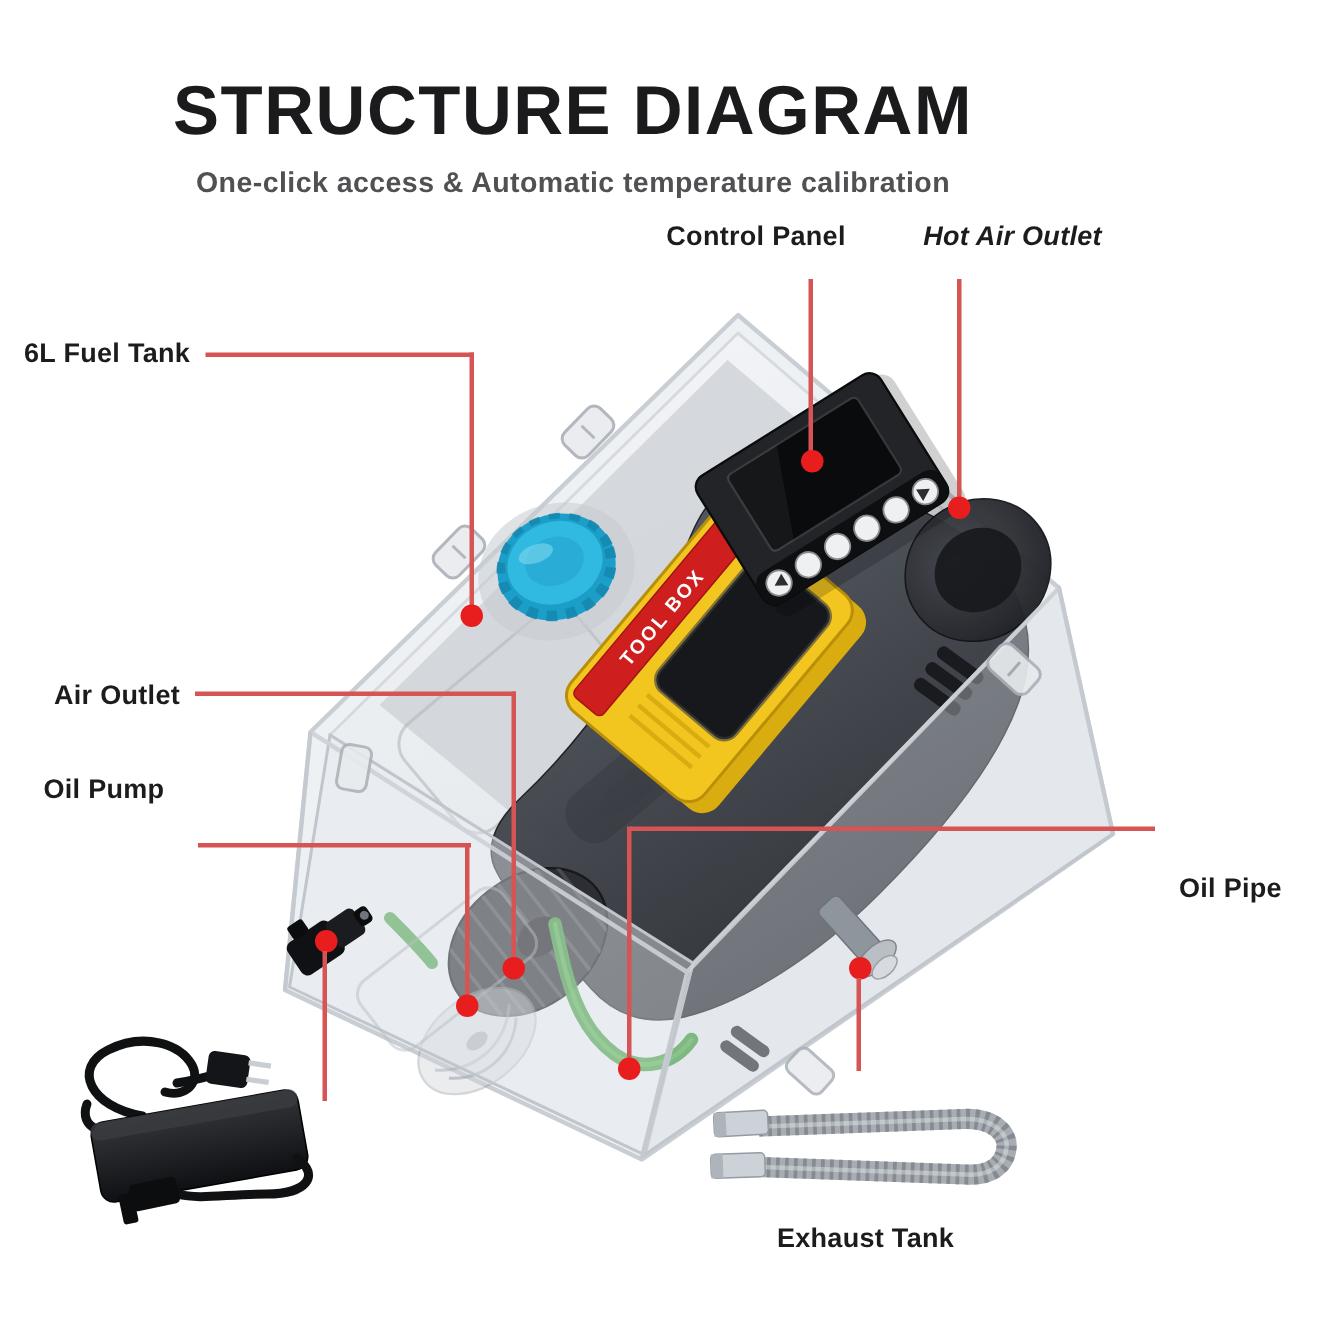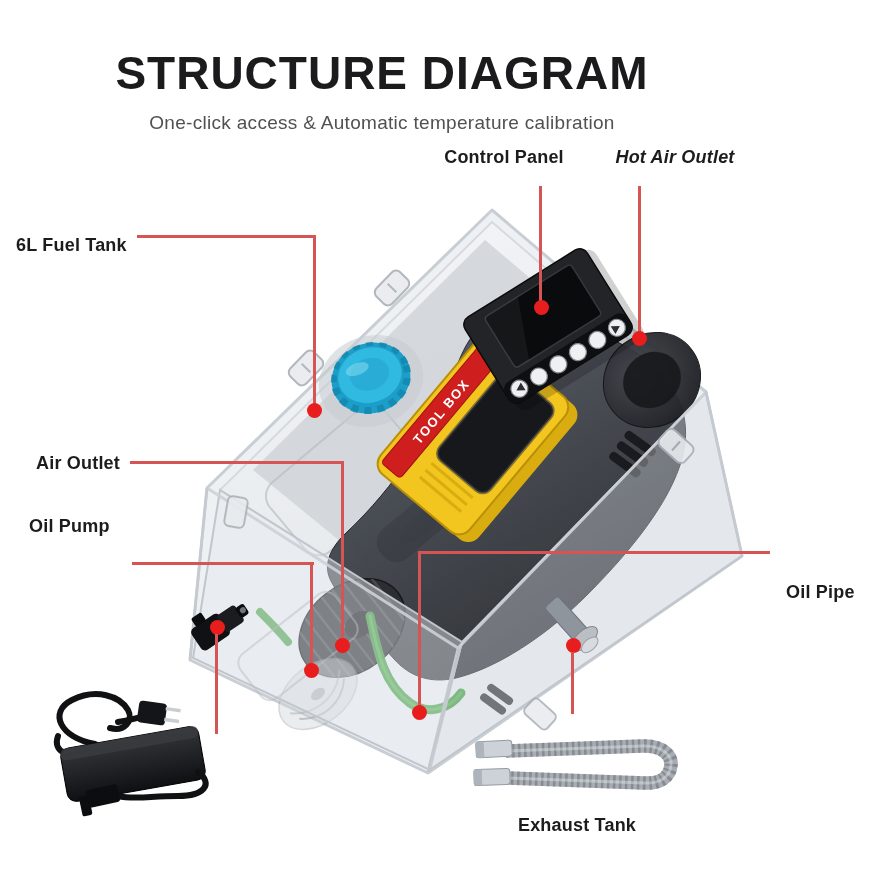--- a/index.html
+++ b/index.html
@@ -1,21 +1,21 @@
 <!DOCTYPE html>
 <html><head>
 <meta charset="utf-8">
 <style>
   html,body{margin:0;padding:0;background:#ffffff;}
   body{width:888px;height:886px;position:relative;overflow:hidden;
        font-family:"Liberation Sans",sans-serif;}
   .stage{position:absolute;inset:0;}
   .header{position:absolute;left:0;top:0;width:764px;text-align:center;z-index:3;}
   .title{margin:0;padding-top:46px;font-size:46px;font-weight:800;letter-spacing:1px;color:#1b1b1d;}
-  .subtitle{margin:12px 0 0 0;font-size:19px;font-weight:400;letter-spacing:.3px;color:#515154;}
+  .subtitle{margin:12px 0 0 0;font-size:19px;font-weight:700;letter-spacing:.3px;color:#515154;}
   .product-svg{position:absolute;left:0;top:0;z-index:1;}
   .callouts{position:absolute;inset:0;z-index:2;}
   .label{position:absolute;font-size:18px;font-weight:700;line-height:1.25;
          color:#1c1c1e;white-space:nowrap;letter-spacing:.2px;}
   .label.centered{transform:translateX(-50%);}
   .hline{position:absolute;height:3px;background:#d65454;}
   .vline{position:absolute;width:3px;background:#d65454;}
   .dot{position:absolute;width:15px;height:15px;border-radius:50%;background:#e81e1e;}
 </style>
 </head>
@@ -236,21 +236,21 @@
   <div class="callouts">
 
     <div class="label centered" style="left:504px;top:146px;text-align:right;">Control Panel</div>
     <div class="vline" style="left:539px;top:186px;height:115px;"></div>
     <div class="dot" style="left:534px;top:300px;"></div>
 
     <div class="label centered" style="left:675px;top:146px;font-style:italic;">Hot Air Outlet</div>
     <div class="vline" style="left:638px;top:186px;height:146px;"></div>
     <div class="dot" style="left:632px;top:331px;"></div>
 
-    <div class="label" style="left:16px;top:234px;">6L Fuel Tank</div>
+    <div class="label" style="left:16px;top:224px;">6L Fuel Tank</div>
     <div class="hline" style="left:137px;top:235px;width:179px;"></div>
     <div class="vline" style="left:313px;top:235px;height:170px;"></div>
     <div class="dot" style="left:307px;top:403px;"></div>
 
     <div class="label" style="left:36px;top:452px;">Air Outlet</div>
     <div class="hline" style="left:130px;top:461px;width:214px;"></div>
     <div class="vline" style="left:341px;top:461px;height:179px;"></div>
     <div class="dot" style="left:335px;top:638px;"></div>
 
     <div class="label" style="left:29px;top:515px;">Oil Pump</div>

